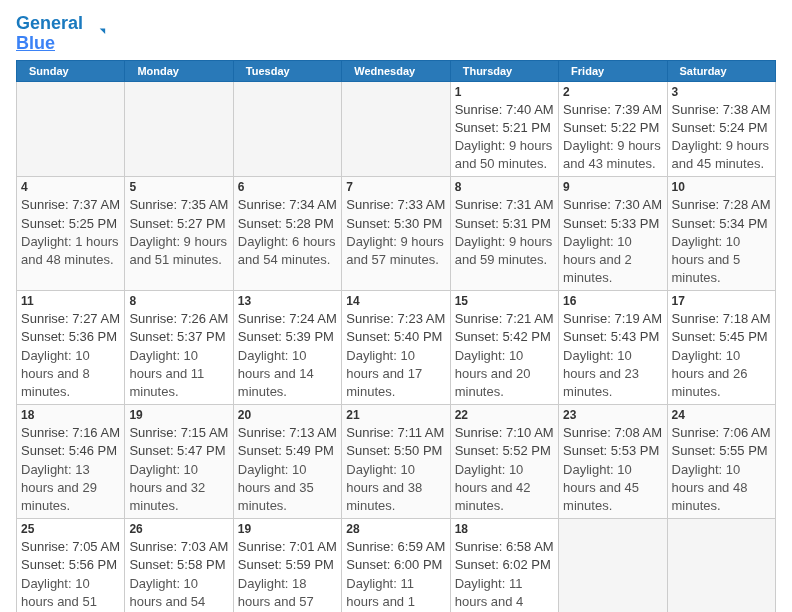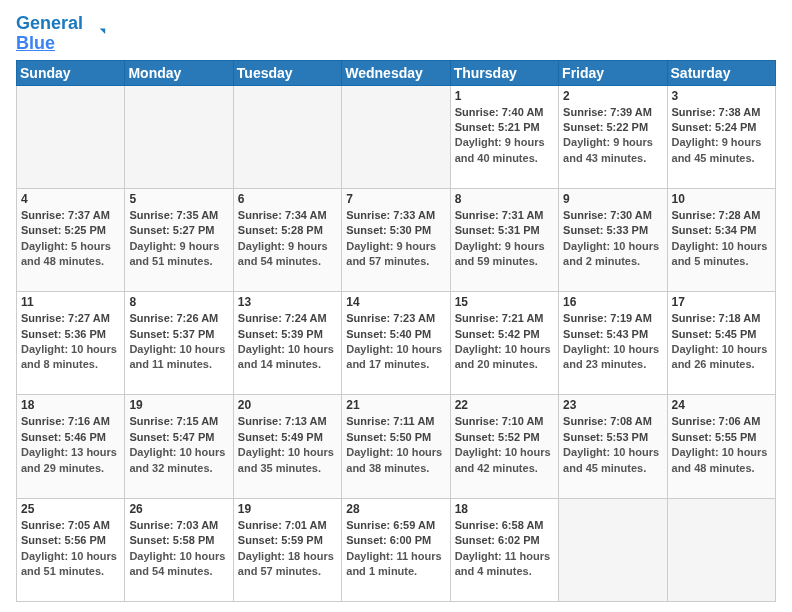--- a/index.html
+++ b/index.html
@@ -59,23 +59,23 @@
     .calendar {
       flex: 1;
       border: 1px solid #ccc;
       border-collapse: collapse;
       width: 100%;
       table-layout: fixed;
     }
     .calendar th {
       background: #2979b8;
       color: #fff;
-      font-size: 14px;
-      font-weight: bold;
-      padding: 4px 3px;
+      font-size: 11px;
+      font-weight: bold;
+      padding: 4px 12px;
       border: 1px solid #1a6aaa;
       text-align: left;
     }
     .calendar td {
       border: 1px solid #ccc;
       vertical-align: top;
       padding: 3px 4px;
       font-size: 9.5px;
       color: #333;
       background: #fff;
@@ -88,24 +88,23 @@
       background: #fafafa;
     }
     .day-num {
       font-size: 12px;
       font-weight: bold;
       color: #333;
       display: block;
       margin-bottom: 2px;
     }
     .day-info {
-      font-size: 11px;
+      font-size: 13px;
       color: #444;
       line-height: 1.4;
-      font-weight: bold;
     }
     .daylight-label {
       color: #555;
     }
   </style>
 </head>
 <body>
 
 <div class="page">
   <div class="header">
@@ -139,43 +138,43 @@
         </tr>
     </thead>
     <tbody id="calendar-body">
     <tr>
           <td class="empty"></td>
           <td class="empty"></td>
           <td class="empty"></td>
           <td class="empty"></td>
           <td>
             <span class="day-num">1</span>
-            <div class="day-info">Sunrise: 7:40 AM<br>Sunset: 5:21 PM<br><span class="daylight-label">Daylight: 9 hours and 40 minutes.</span></div>
+            <div class="day-info">Sunrise: 7:40 AM<br>Sunset: 5:21 PM<br><span class="daylight-label">Daylight: 9 hours and 50 minutes.</span></div>
           </td>
           <td>
             <span class="day-num">2</span>
             <div class="day-info">Sunrise: 7:39 AM<br>Sunset: 5:22 PM<br><span class="daylight-label">Daylight: 9 hours and 43 minutes.</span></div>
           </td>
           <td>
             <span class="day-num">3</span>
             <div class="day-info">Sunrise: 7:38 AM<br>Sunset: 5:24 PM<br><span class="daylight-label">Daylight: 9 hours and 45 minutes.</span></div>
           </td>
         </tr>
         <tr>
           <td>
             <span class="day-num">4</span>
-            <div class="day-info">Sunrise: 7:37 AM<br>Sunset: 5:25 PM<br><span class="daylight-label">Daylight: 5 hours and 48 minutes.</span></div>
+            <div class="day-info">Sunrise: 7:37 AM<br>Sunset: 5:25 PM<br><span class="daylight-label">Daylight: 1 hours and 48 minutes.</span></div>
           </td>
           <td>
             <span class="day-num">5</span>
             <div class="day-info">Sunrise: 7:35 AM<br>Sunset: 5:27 PM<br><span class="daylight-label">Daylight: 9 hours and 51 minutes.</span></div>
           </td>
           <td>
             <span class="day-num">6</span>
-            <div class="day-info">Sunrise: 7:34 AM<br>Sunset: 5:28 PM<br><span class="daylight-label">Daylight: 9 hours and 54 minutes.</span></div>
+            <div class="day-info">Sunrise: 7:34 AM<br>Sunset: 5:28 PM<br><span class="daylight-label">Daylight: 6 hours and 54 minutes.</span></div>
           </td>
           <td>
             <span class="day-num">7</span>
             <div class="day-info">Sunrise: 7:33 AM<br>Sunset: 5:30 PM<br><span class="daylight-label">Daylight: 9 hours and 57 minutes.</span></div>
           </td>
           <td>
             <span class="day-num">8</span>
             <div class="day-info">Sunrise: 7:31 AM<br>Sunset: 5:31 PM<br><span class="daylight-label">Daylight: 9 hours and 59 minutes.</span></div>
           </td>
           <td>

